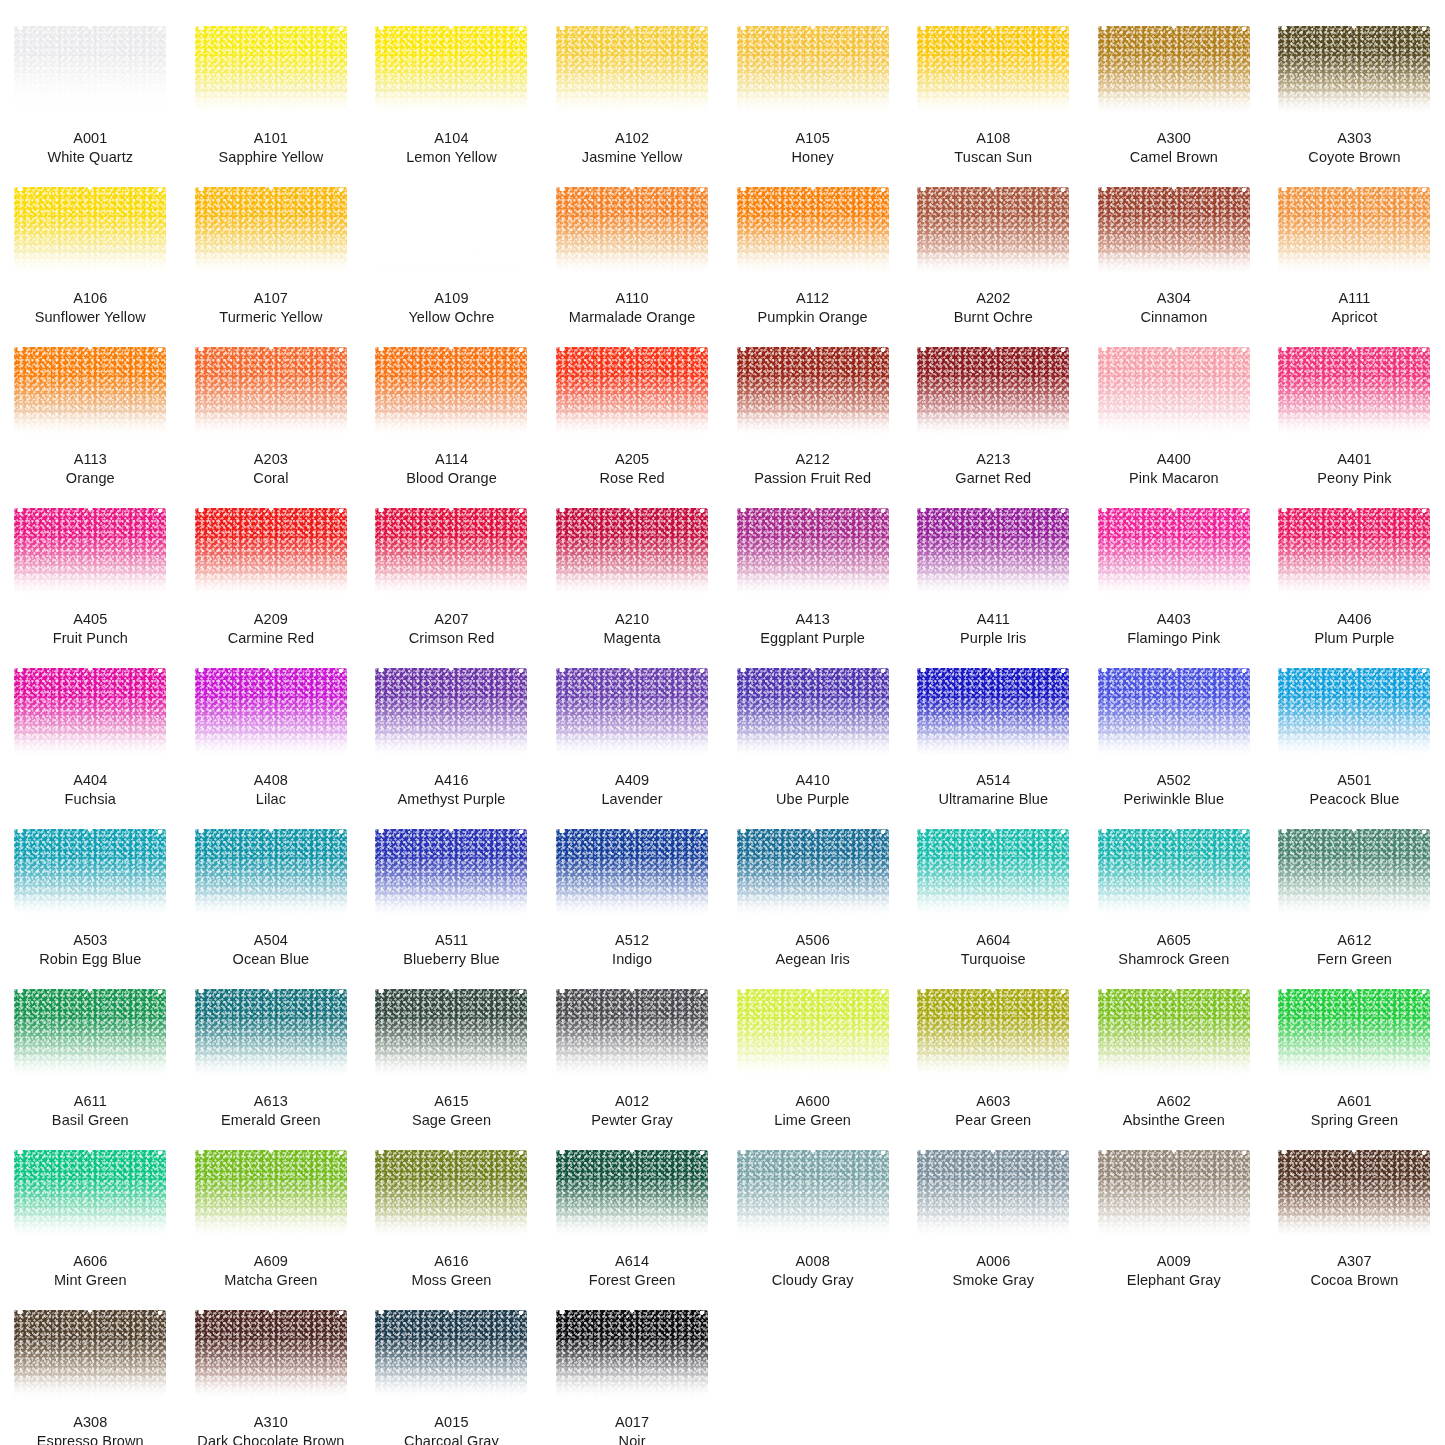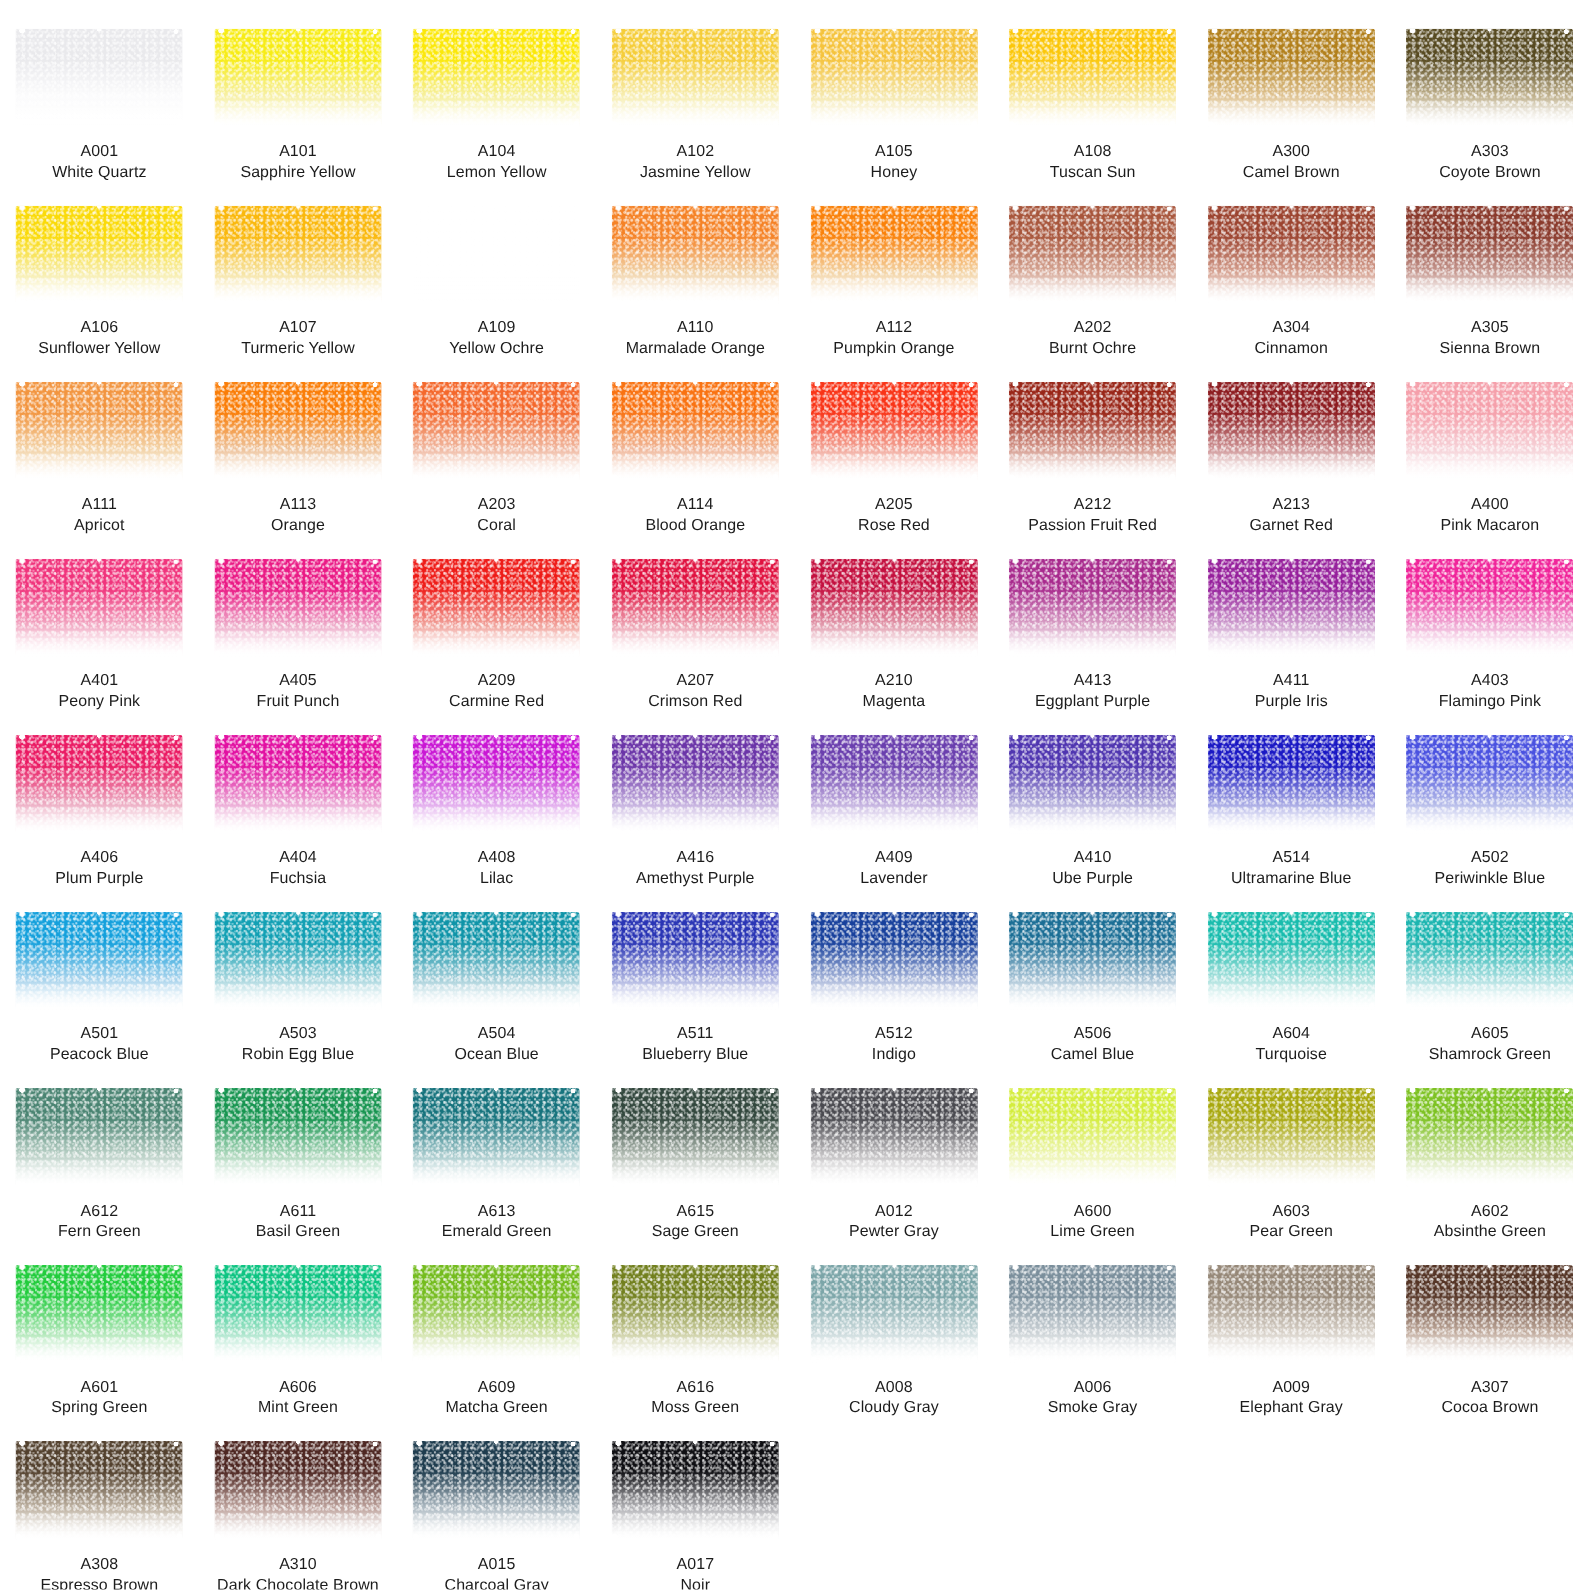--- a/index.html
+++ b/index.html
@@ -271,32 +271,20 @@
         <div class="fadebottom"></div>
         <div class="edge"></div>
       </div>
       <div class="caption">
         <span class="code">A304</span>
         <span class="name">Cinnamon</span>
       </div>
     </div>
     <div class="cell">
       <div class="swatch">
-        <div class="base" style="background: linear-gradient(rgb(138, 58, 44) 0%, rgb(138, 58, 44) 30%, rgb(199, 154, 146) 68%, rgb(255, 255, 255) 100%);"></div>
-        <div class="grain"></div>
-        <div class="fadebottom"></div>
-        <div class="edge"></div>
-      </div>
-      <div class="caption">
-        <span class="code">A305</span>
-        <span class="name">Sienna Brown</span>
-      </div>
-    </div>
-    <div class="cell">
-      <div class="swatch">
         <div class="base" style="background: linear-gradient(rgb(242, 149, 64) 0%, rgb(242, 149, 64) 30%, rgb(243, 211, 167) 68%, rgb(255, 255, 255) 100%);"></div>
         <div class="grain"></div>
         <div class="fadebottom"></div>
         <div class="edge"></div>
       </div>
       <div class="caption">
         <span class="code">A111</span>
         <span class="name">Apricot</span>
       </div>
     </div>
@@ -638,21 +626,21 @@
     </div>
     <div class="cell">
       <div class="swatch">
         <div class="base" style="background: linear-gradient(rgb(27, 110, 149) 0%, rgb(27, 110, 149) 30%, rgb(165, 194, 213) 68%, rgb(255, 255, 255) 100%);"></div>
         <div class="grain"></div>
         <div class="fadebottom"></div>
         <div class="edge"></div>
       </div>
       <div class="caption">
         <span class="code">A506</span>
-        <span class="name">Camel Blue</span>
+        <span class="name">Aegean Iris</span>
       </div>
     </div>
     <div class="cell">
       <div class="swatch">
         <div class="base" style="background: linear-gradient(rgb(24, 188, 173) 0%, rgb(24, 188, 173) 30%, rgb(166, 224, 220) 68%, rgb(255, 255, 255) 100%);"></div>
         <div class="grain"></div>
         <div class="fadebottom"></div>
         <div class="edge"></div>
       </div>
       <div class="caption">
@@ -807,20 +795,32 @@
     <div class="cell">
       <div class="swatch">
         <div class="base" style="background: linear-gradient(rgb(114, 128, 30) 0%, rgb(114, 128, 30) 30%, rgb(200, 203, 156) 68%, rgb(255, 255, 255) 100%);"></div>
         <div class="grain"></div>
         <div class="fadebottom"></div>
         <div class="edge"></div>
       </div>
       <div class="caption">
         <span class="code">A616</span>
         <span class="name">Moss Green</span>
+      </div>
+    </div>
+    <div class="cell">
+      <div class="swatch">
+        <div class="base" style="background: linear-gradient(rgb(20, 84, 62) 0%, rgb(20, 84, 62) 30%, rgb(169, 196, 182) 68%, rgb(255, 255, 255) 100%);"></div>
+        <div class="grain"></div>
+        <div class="fadebottom"></div>
+        <div class="edge"></div>
+      </div>
+      <div class="caption">
+        <span class="code">A614</span>
+        <span class="name">Forest Green</span>
       </div>
     </div>
     <div class="cell">
       <div class="swatch">
         <div class="base" style="background: linear-gradient(rgb(123, 165, 168) 0%, rgb(123, 165, 168) 30%, rgb(200, 216, 218) 68%, rgb(255, 255, 255) 100%);"></div>
         <div class="grain"></div>
         <div class="fadebottom"></div>
         <div class="edge"></div>
       </div>
       <div class="caption">

